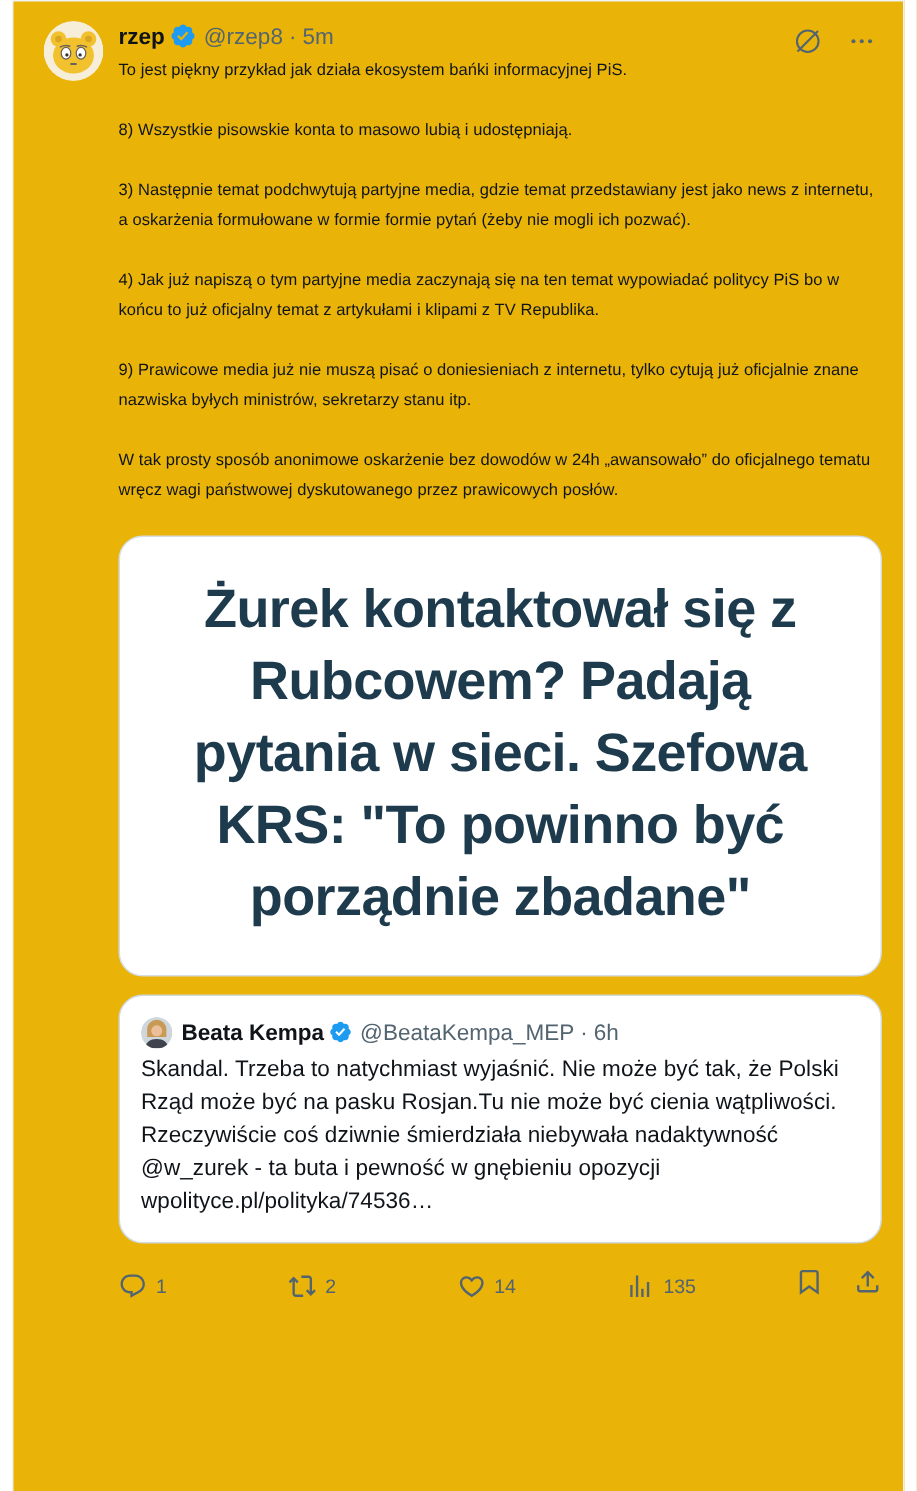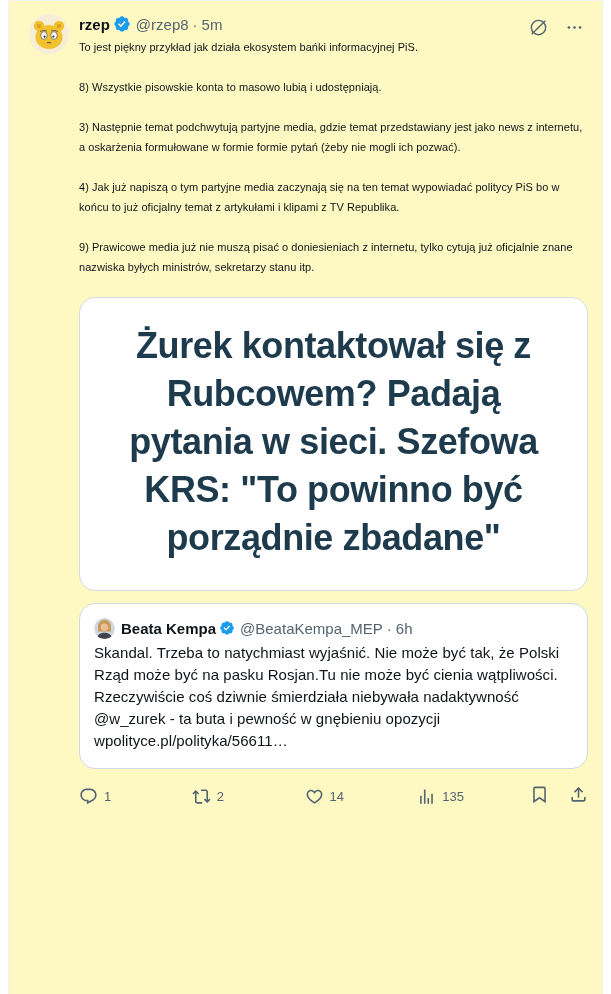--- a/index.html
+++ b/index.html
@@ -1,21 +1,21 @@
 <!DOCTYPE html>
 <html><head>
 <meta charset="utf-8">
 <style>
   * { margin:0; padding:0; box-sizing:border-box; }
   html,body { background:#ffffff; }
   body { width:611px; height:994px; overflow:hidden; font-family:"Liberation Sans", sans-serif; color:#0f1419; }
   .column {
     margin-left:8px; width:595px; height:994px;
     border-left:1px solid #eff3f4; border-right:1px solid #eff3f4; border-top:1px solid #eff3f4;
-    background:#fef9c3;
+    background:#eab308;
   }
   .tweet { position:relative; padding:12px 16px 0 20px; }
   .avatar {
     position:absolute; left:20px; top:13px; width:40px; height:40px;
     border-radius:50%; overflow:hidden; cursor:pointer;
   }
   .name-row { margin-left:50px; display:flex; align-items:center; height:22px; font-size:15px; }
   .name { font-weight:700; color:#0f1419; cursor:pointer; }
   .badge { display:inline-flex; margin-left:3px; }
   .handle, .time, .dot { color:#536471; }
@@ -105,20 +105,21 @@
     </div>
 
     <div class="body">
 
       <div class="paragraphs">
           <p>To jest piękny przykład jak działa ekosystem bańki informacyjnej PiS.</p>
           <p>8) Wszystkie pisowskie konta to masowo lubią i udostępniają.</p>
           <p>3) Następnie temat podchwytują partyjne media, gdzie temat przedstawiany jest jako news z internetu, a oskarżenia formułowane w formie formie pytań (żeby nie mogli ich pozwać).</p>
           <p>4) Jak już napiszą o tym partyjne media zaczynają się na ten temat wypowiadać politycy PiS bo w końcu to już oficjalny temat z artykułami i klipami z TV Republika.</p>
           <p>9) Prawicowe media już nie muszą pisać o doniesieniach z internetu, tylko cytują już oficjalnie znane nazwiska byłych ministrów, sekretarzy stanu itp.</p>
+          <p>W tak prosty sposób anonimowe oskarżenie bez dowodów w 24h „awansowało” do oficjalnego tematu wręcz wagi państwowej dyskutowanego przez prawicowych posłów.</p>
         </div>
 
       <div class="article-card">
         <div class="headline">Żurek kontaktował się z Rubcowem? Padają pytania w sieci. Szefowa KRS: "To powinno być porządnie zbadane"</div>
       </div>
 
       <div class="quote">
         <div class="q-head">
           <span class="q-avatar">
             <svg width="21" height="21" viewBox="0 0 21 21">
@@ -131,21 +132,21 @@
           <span class="q-name">Beata Kempa</span>
           <span class="badge">
             <svg width="16" height="16" viewBox="0 0 24 24">
                 <path fill="#1d9bf0" fill-rule="evenodd" d="M22.25 12c0-1.43-.88-2.67-2.19-3.34.46-1.39.2-2.9-.81-3.91s-2.52-1.27-3.91-.81c-.66-1.31-1.91-2.19-3.34-2.19s-2.67.88-3.33 2.19c-1.4-.46-2.91-.2-3.92.81s-1.26 2.52-.8 3.91c-1.31.67-2.2 1.91-2.2 3.34s.89 2.67 2.2 3.34c-.46 1.39-.21 2.9.8 3.91s2.52 1.26 3.91.81c.67 1.31 1.91 2.19 3.34 2.19s2.68-.88 3.34-2.19c1.39.45 2.9.2 3.91-.81s1.27-2.52.81-3.91c1.31-.67 2.19-1.91 2.19-3.34zm-11.71 4.2L6.8 12.46l1.41-1.42 2.26 2.26 4.8-5.23 1.47 1.36-6.2 6.77z"></path>
               </svg>
           </span>
           <span class="handle">@BeataKempa_MEP</span>
           <span class="dot">·</span>
           <span class="time">6h</span>
         </div>
-        <div class="q-text">Skandal. Trzeba to natychmiast wyjaśnić. Nie może być tak, że Polski Rząd może być na pasku Rosjan.Tu nie może być cienia wątpliwości. Rzeczywiście coś dziwnie śmierdziała niebywała nadaktywność @w_zurek - ta buta i pewność w gnębieniu opozycji wpolityce.pl/polityka/56611…</div>
+        <div class="q-text">Skandal. Trzeba to natychmiast wyjaśnić. Nie może być tak, że Polski Rząd może być na pasku Rosjan.Tu nie może być cienia wątpliwości. Rzeczywiście coś dziwnie śmierdziała niebywała nadaktywność @w_zurek - ta buta i pewność w gnębieniu opozycji wpolityce.pl/polityka/74536…</div>
       </div>
 
       <div class="actions">
         <div class="action">
           <span>
             <svg width="19" height="19" viewBox="0 0 24 24" class="icon-gray">
                 <path d="M1.751 10c0-4.42 3.584-8 8.005-8h4.366c4.49 0 8.129 3.64 8.129 8.13 0 2.96-1.607 5.68-4.196 7.11l-8.054 4.46v-3.69h-.067c-4.49.1-8.183-3.51-8.183-8.01zm8.005-6c-3.317 0-6.005 2.69-6.005 6 0 3.37 2.77 6.08 6.138 6.01l.351-.01h1.761v2.3l5.087-2.81c1.951-1.08 3.163-3.13 3.163-5.36 0-3.39-2.744-6.13-6.129-6.13H9.756z"></path>
               </svg>
           </span>
           <span class="count">1</span>

